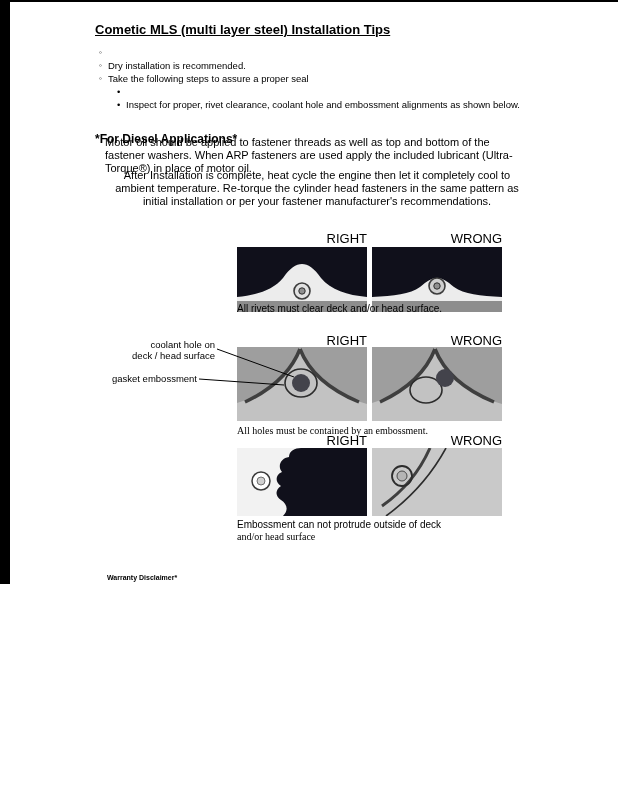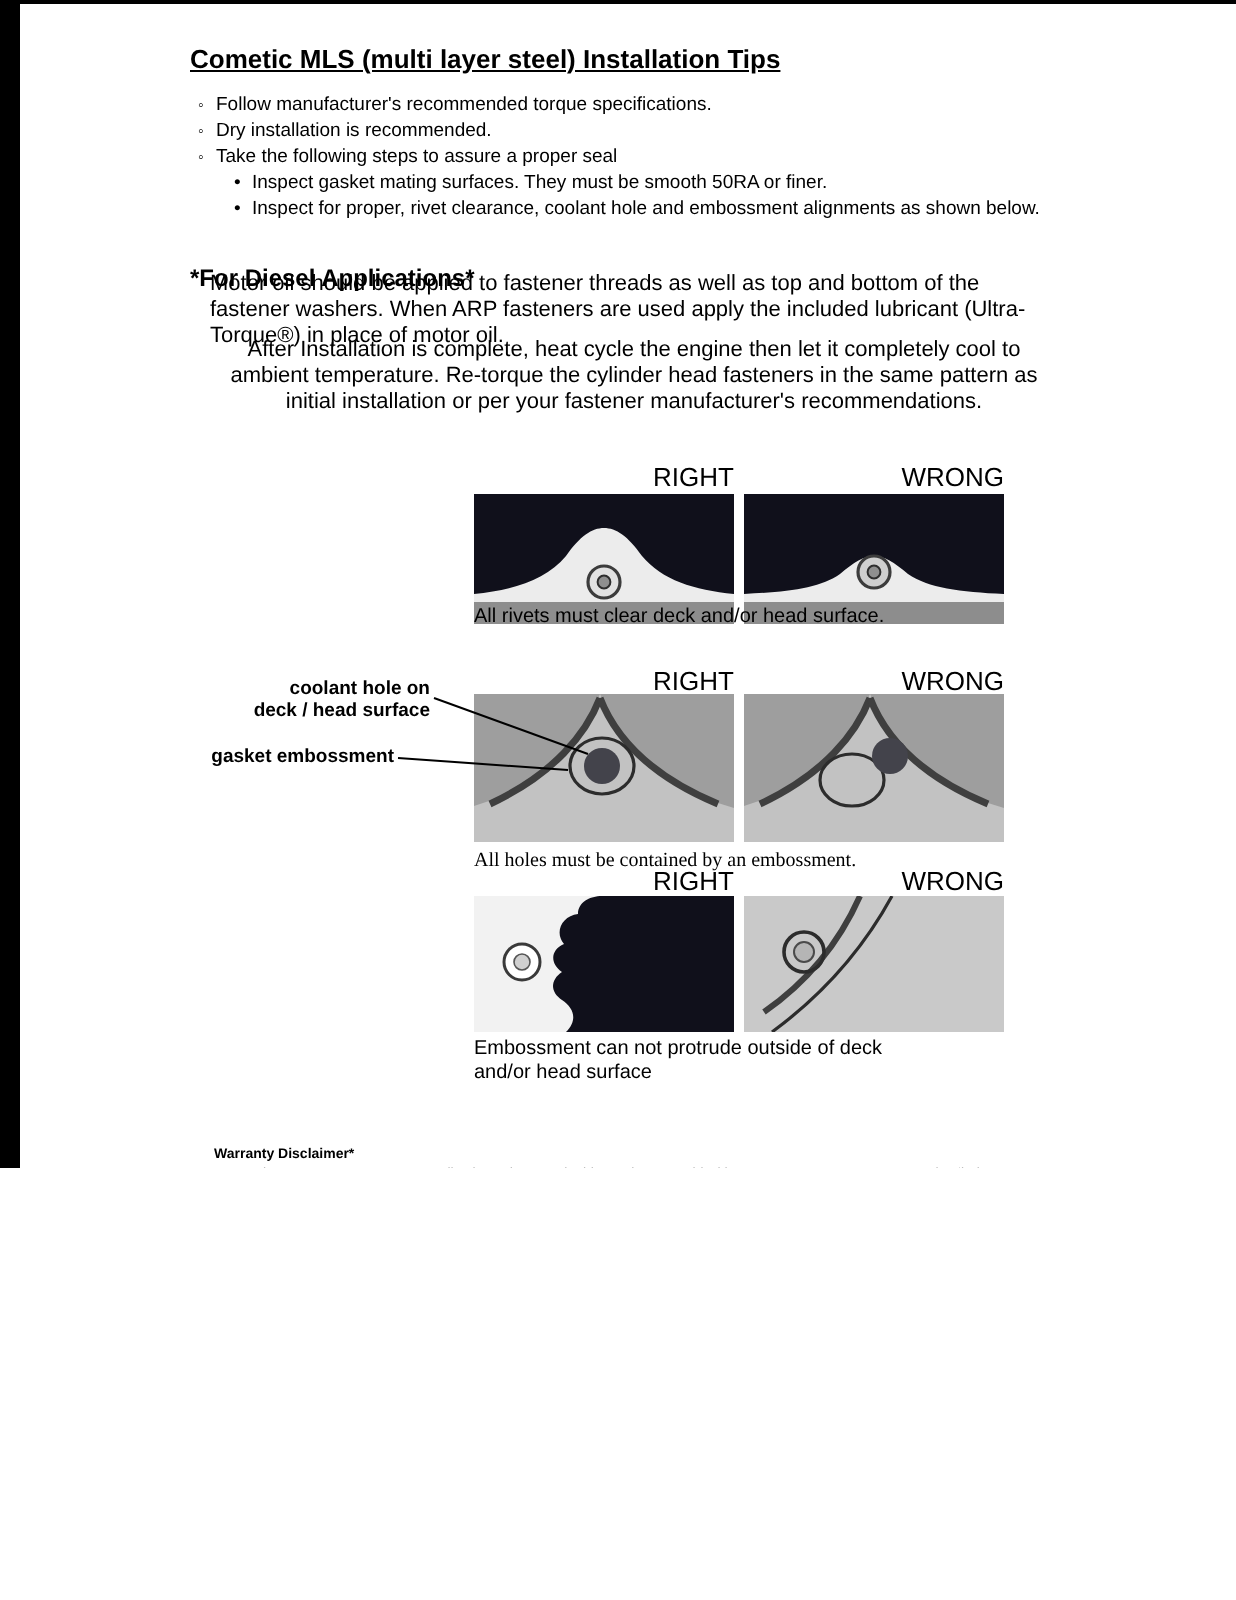--- a/index.html
+++ b/index.html
@@ -39,23 +39,23 @@
   .dg-img { position: absolute; width: 130px; }
   .dg-img svg { display: block; }
   .img-r1-right { left: 237px; top: 247px; } .img-r1-wrong { left: 372px; top: 247px; }
   .img-r2-right { left: 237px; top: 347px; } .img-r2-wrong { left: 372px; top: 347px; }
   .img-r3-right { left: 237px; top: 448px; } .img-r3-wrong { left: 372px; top: 448px; }
 
   .dg-caption { position: absolute; left: 237px; font-size: 10px; }
   .cap-r1 { top: 303px; text-align: right; }
   .cap-r2 { top: 425px; font-family: Liberation Serif, serif; }
   .cap-r3a { top: 519px; }
-  .cap-r3b { top: 531px; }
+  .cap-r3b { top: 531px; font-family: Liberation Serif, serif; }
 
-  .lbl { position: absolute; font-size: 9.5px; line-height: 11px; text-align: right; font-weight: bold; }
+  .lbl { position: absolute; font-size: 9.5px; line-height: 11px; text-align: right; }
   .lbl-coolant1 { left: 105px; top: 339px; width: 110px; }
   .lbl-coolant2 { left: 105px; top: 350px; width: 110px; }
   .lbl-emboss   { left: 105px; top: 373px; width: 92px; }
 
   .pointer-overlay { position: absolute; left: 0; top: 0; width: 618px; height: 800px; pointer-events: none; }
 
   .warranty { position: absolute; left: 107px; top: 574px; width: 416px; font-size: 7px; line-height: 7.1px; }
   .w-head { font-weight: bold; margin: 0 0 3px 0; }
   .w-p { margin: 0 0 3px 0; }
   .w-p.tight { margin: 0; }
@@ -67,33 +67,31 @@
 
 <div class="page">
   <div class="edge-left"></div>
   <div class="edge-top"></div>
 
   <h1 class="title">Cometic MLS (multi layer steel) Installation Tips</h1>
 
   <div class="bullets">
     <div class="b-row">
       <span class="marker">◦</span>
-      <span>Follow manufacturer's recommended torque specifications.</span>
     </div>
     <div class="b-row">
       <span class="marker">◦</span>
       <span>Dry installation is recommended.</span>
     </div>
     <div class="b-row">
       <span class="marker">◦</span>
       <span>Take the following steps to assure a proper seal</span>
     </div>
     <div class="b-row sub">
       <span class="marker">•</span>
-      <span>Inspect gasket mating surfaces.  They must be smooth 50RA or finer.</span>
     </div>
     <div class="b-row sub">
       <span class="marker">•</span>
       <span>Inspect for proper, rivet clearance, coolant hole and embossment alignments as shown below.</span>
     </div>
   </div>
 
   <h2 class="diesel-heading">*For Diesel Applications*</h2>
   <p class="para p1">Motor oil should be applied to fastener threads as well as top and bottom of the fastener washers. When ARP fasteners are used apply the included lubricant (Ultra-Torque®) in place of motor oil.</p>
   <p class="para p2">After Installation is complete, heat cycle the engine then let it completely cool to ambient temperature. Re-torque the cylinder head fasteners in the same pattern as initial installation or per your fastener manufacturer's recommendations.</p>

